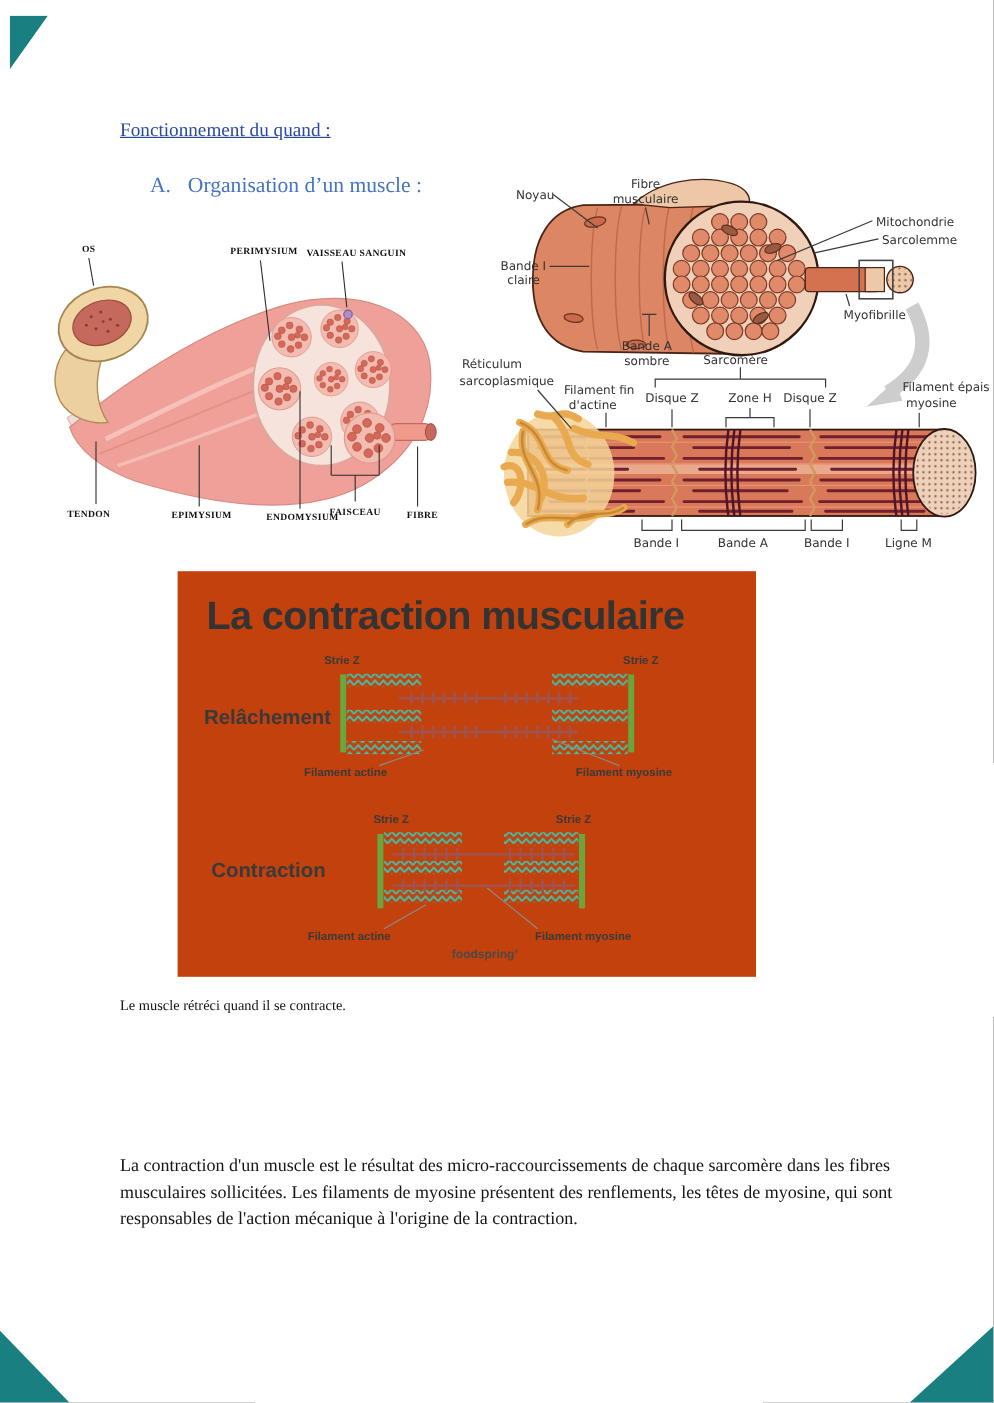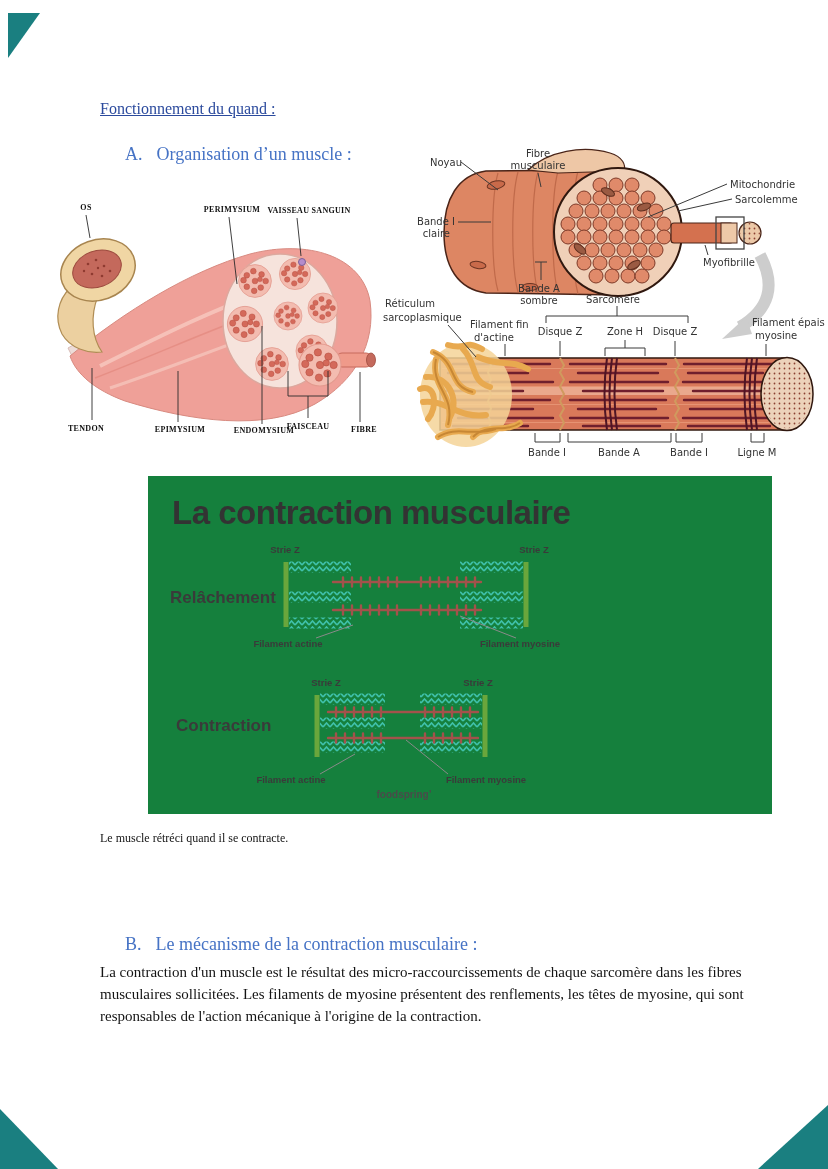--- a/index.html
+++ b/index.html
@@ -6,23 +6,23 @@
   .page{position:relative;width:828px;height:1169px;background:#ffffff;
         font-family:"Liberation Serif",serif;overflow:hidden;margin:0 auto;}
   .abs{position:absolute;}
   .doc-title{left:100px;top:100px;font-size:16px;color:#2b4a9d;text-decoration:underline;}
   .section-heading{font-size:18px;color:#4673c5;}
   .sec-a{left:125px;top:144px;}
   .sec-b{left:125px;top:934px;}
   .marker{display:inline-block;margin-right:14px;}
   .caption{left:100px;top:831px;font-size:12px;color:#141414;}
   .paragraph{left:100px;top:961px;width:650px;font-size:15px;line-height:22px;color:#141414;text-align:left;}
-  .fig-left{left:40px;top:196px;width:360px;height:254px;text-align:right;}
+  .fig-left{left:28px;top:196px;width:360px;height:254px;text-align:right;}
   .fig-right{left:378px;top:137px;width:450px;height:333px;}
-  .fig-contraction{left:148px;top:476px;width:624px;height:338px;background:#15803d;}
+  .fig-contraction{left:148px;top:476px;width:482px;height:338px;background:#c2410c;}
   .corner{position:absolute;background:#1a7f80;}
   .corner-tl{left:8px;top:13px;width:32px;height:45px;clip-path:polygon(0 0,100% 0,0 100%);}
   .corner-bl{left:0;bottom:0;width:58px;height:60px;clip-path:polygon(0 0,0 100%,100% 100%);}
   .corner-br{right:0;bottom:0;width:70px;height:64px;clip-path:polygon(100% 0,100% 100%,0 100%);}
   svg{display:block;}
   .anat-lbl{font-family:"Liberation Serif",serif;font-weight:bold;font-size:8px;fill:#111;letter-spacing:.3px;}
   .hand{font-family:"DejaVu Sans",sans-serif;font-size:10px;fill:#333;}
   .cm-title{font-family:"Liberation Sans",sans-serif;font-weight:bold;font-size:33px;fill:#333;letter-spacing:-.5px;}
   .cm-lbl{font-family:"Liberation Sans",sans-serif;font-weight:bold;font-size:9.5px;fill:#3a3a3a;}
   .cm-state{font-family:"Liberation Sans",sans-serif;font-weight:bold;font-size:17px;fill:#3a3a3a;}
@@ -385,19 +385,16 @@
       <line class="ptr" x1="300" y1="298" x2="258" y2="264"></line>
       <text class="cm-lbl" x="143" y="307" text-anchor="middle">Filament actine</text>
       <text class="cm-lbl" x="338" y="307" text-anchor="middle">Filament myosine</text>
     </g>
     <text class="cm-wm" x="256" y="322" text-anchor="middle">foodspring’</text>
   </svg>
   </div>
 
   <div class="abs caption">Le muscle rétréci quand il se contracte.</div>
 
-  <div class="abs section-heading sec-b">
-    <span class="marker">B.</span><span>Le mécanisme de la contraction musculaire :</span>
-  </div>
 
   <div class="abs paragraph">La contraction d'un muscle est le résultat des micro-raccourcissements de chaque sarcomère dans les fibres musculaires sollicitées. Les filaments de myosine présentent des renflements, les têtes de myosine, qui sont responsables de l'action mécanique à l'origine de la contraction.</div>
 
 </div>
 
 </body></html>

